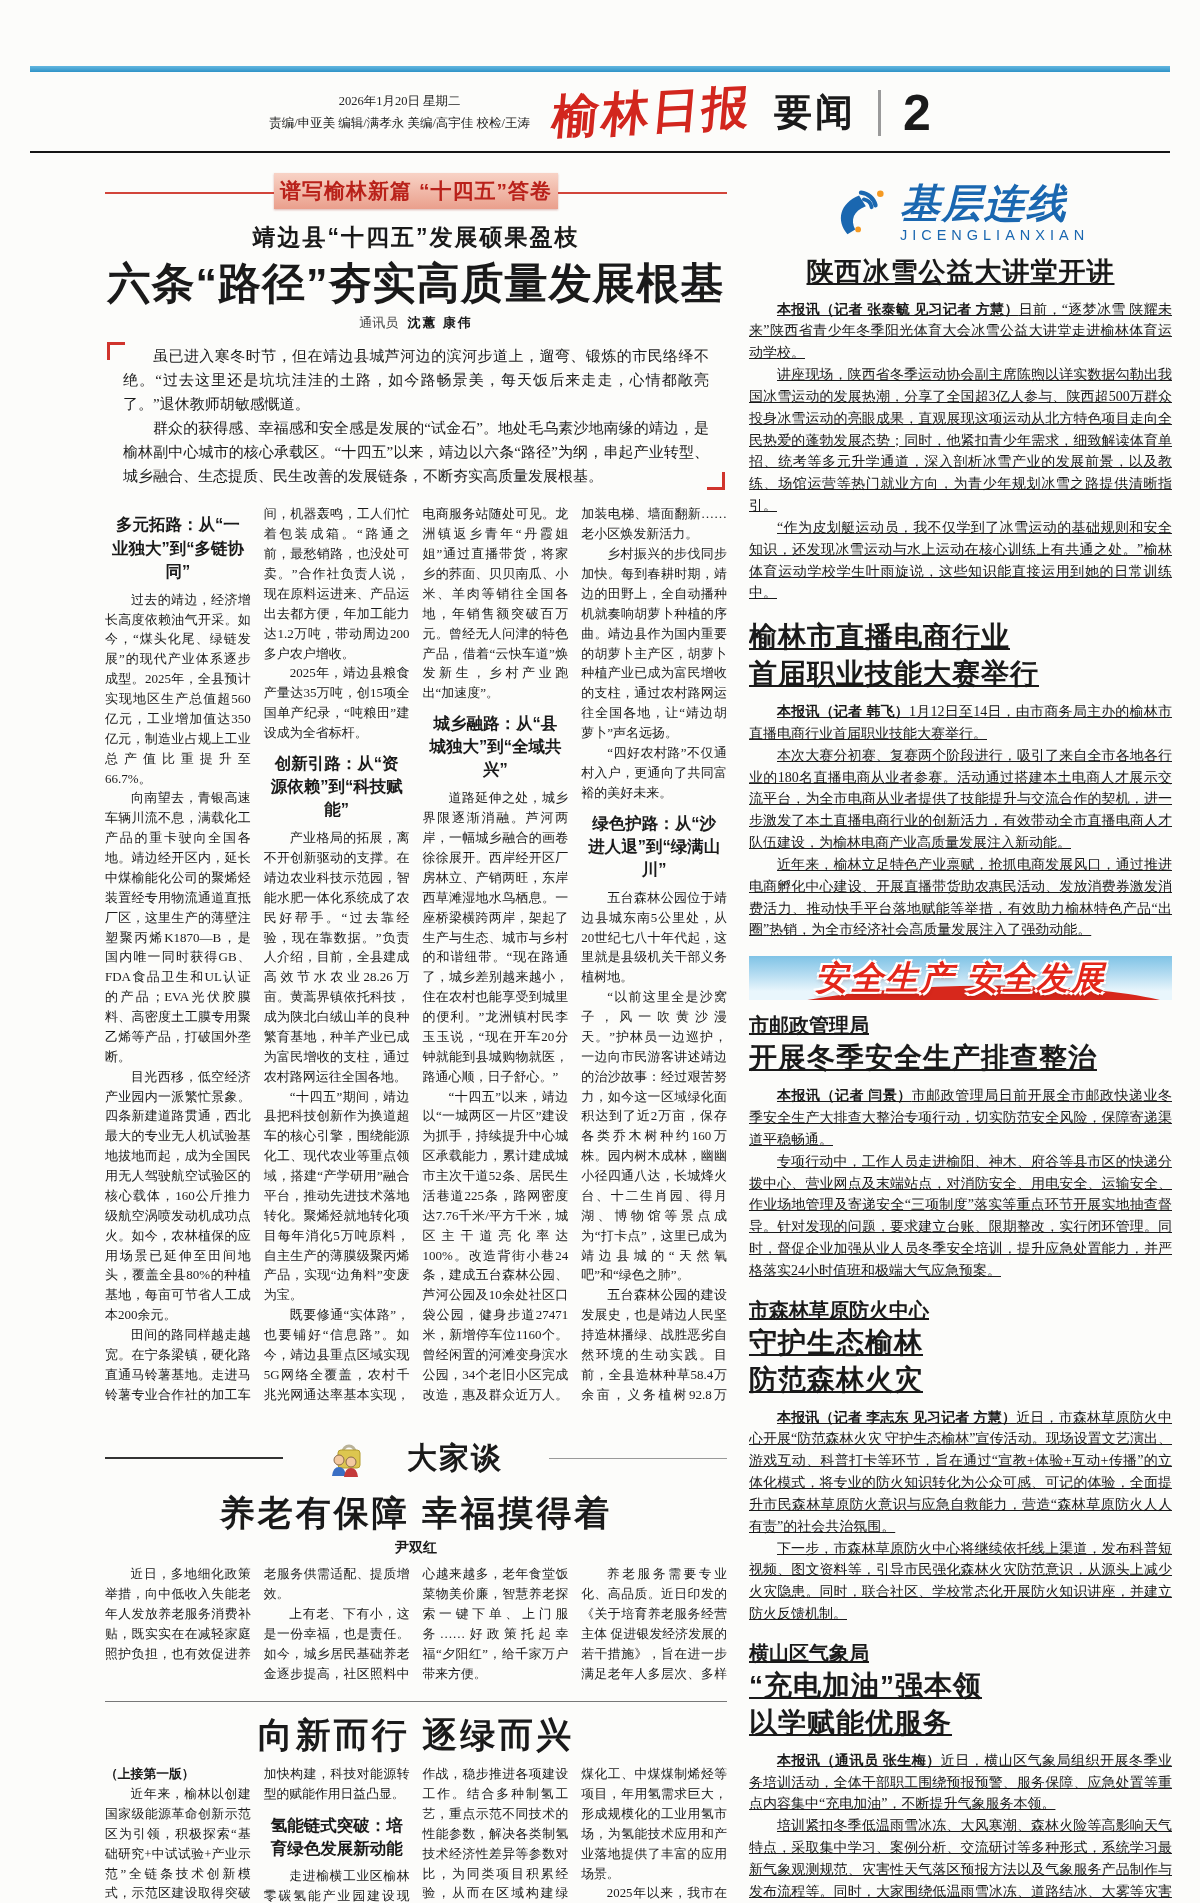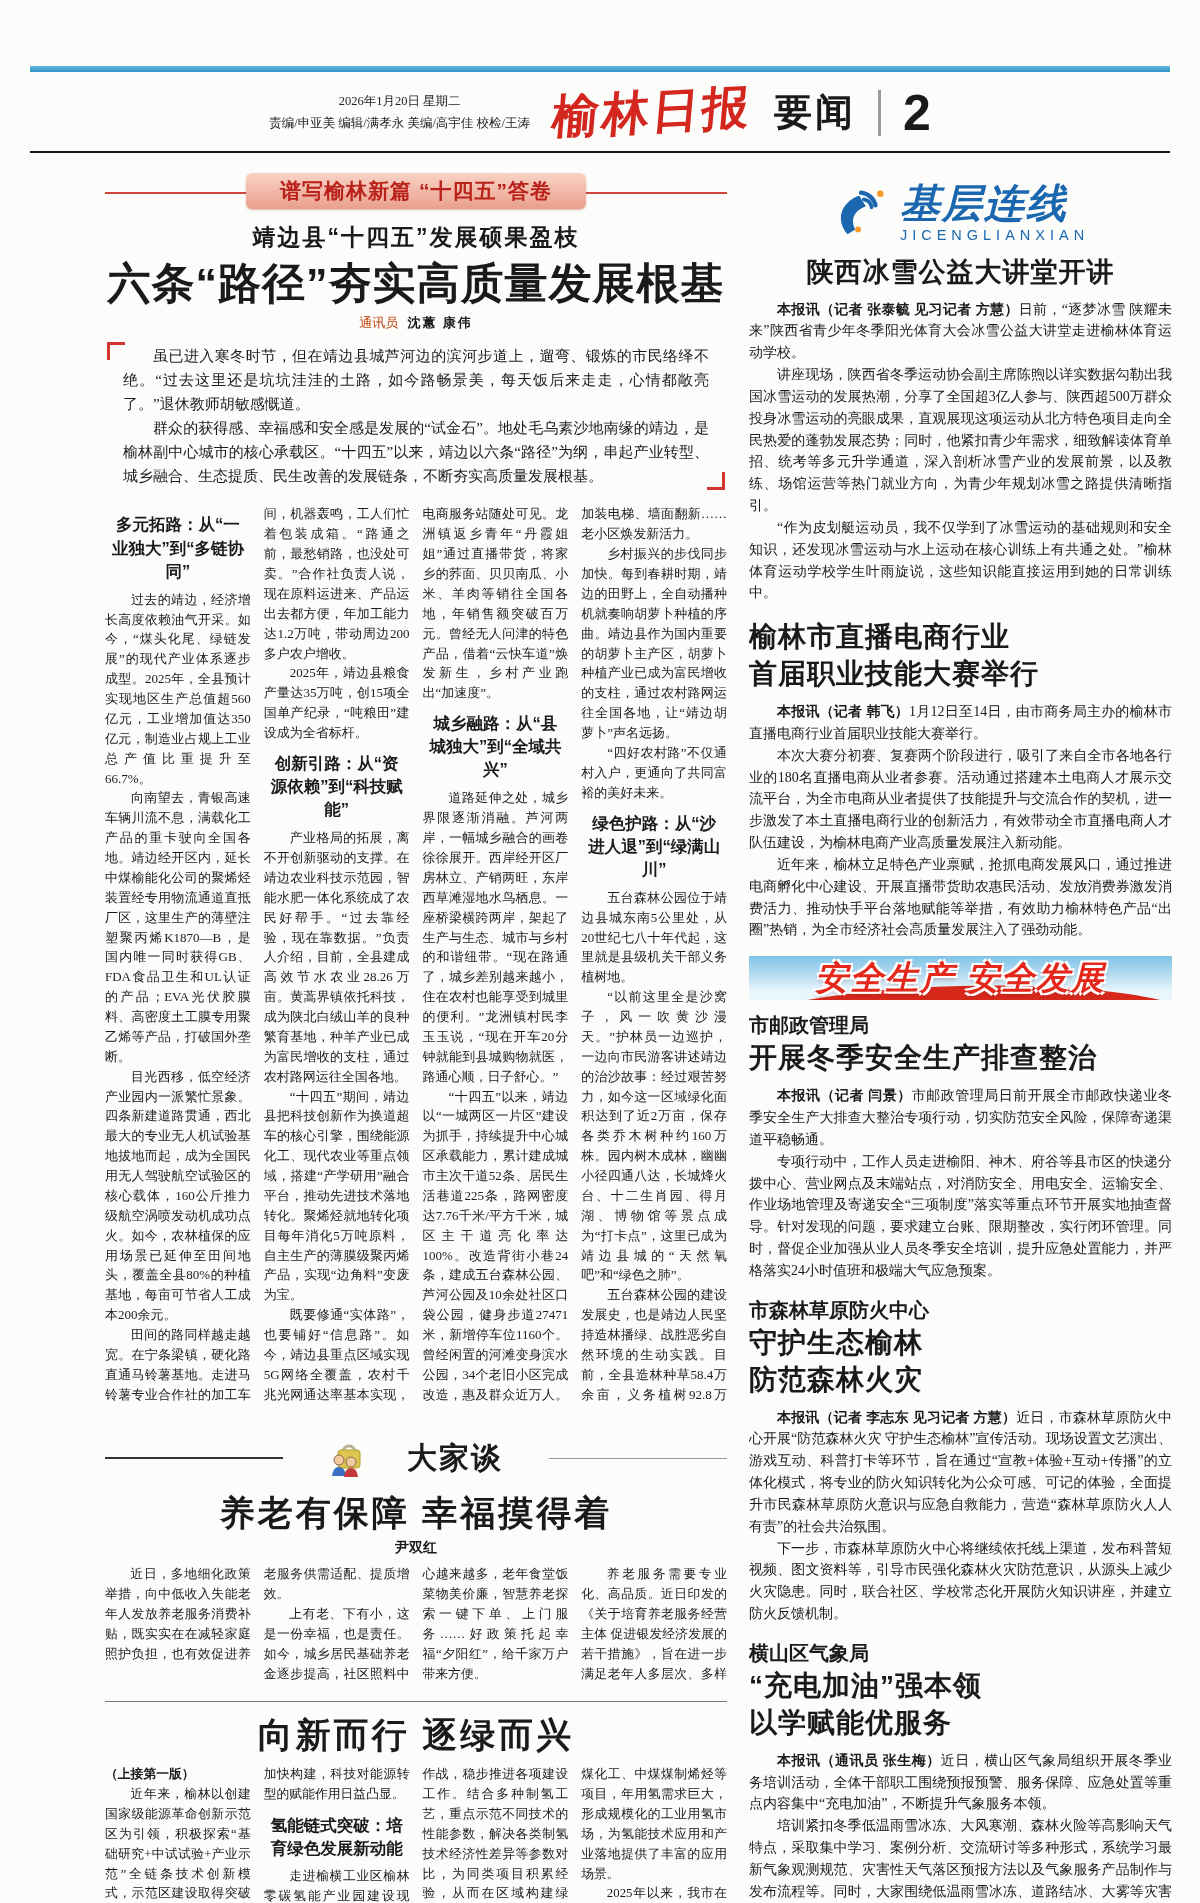--- a/index.html
+++ b/index.html
@@ -15,33 +15,33 @@
   .pagenum-divider{width:3px;height:46px;background:#9a9a9a;}
   .page-num{font-size:50px;font-weight:900;font-family:"Liberation Sans",sans-serif;}
   .header-rule{height:2px;background:#151515;}
   
   .content{display:flex;margin-top:16px;}
   .left-section{margin-left:75px;width:622px;flex:none;}
   .right-section{margin-left:22px;width:423px;flex:none;height:1748px;overflow:hidden;}
   
   .ribbon-row{position:relative;height:40px;margin-top:4px;}
   .ribbon-line{position:absolute;left:0;right:0;top:19px;height:2px;background:#d2453a;}
-  .ribbon{position:relative;margin:0 auto;width:340px;height:36px;display:flex;align-items:center;justify-content:center;
+  .ribbon{position:relative;margin:0 auto;width:284px;height:36px;display:flex;align-items:center;justify-content:center;
     background:linear-gradient(180deg,#f8d3c6,#eda globalization 0);background:linear-gradient(180deg,#f8d3c6,#ea9f8c);
-    box-shadow:0 1px 2px rgba(160,50,40,.35);border-radius:6px;}
+    box-shadow:0 1px 2px rgba(160,50,40,.35);}
   .ribbon::before,.ribbon::after{content:"";position:absolute;top:6px;width:26px;height:36px;background:#d8705e;z-index:-1;}
   .ribbon::before{left:-18px;transform:skewY(-14deg);}
   .ribbon::after{right:-18px;transform:skewY(14deg);}
   .ribbon span{font-size:21px;font-weight:900;color:#b9211a;font-family:"Liberation Sans",sans-serif;letter-spacing:1px;}
   
   .kicker{text-align:center;font-size:23px;font-weight:700;font-family:"Liberation Sans",sans-serif;margin-top:9px;letter-spacing:2px;}
   .main-headline{text-align:center;font-size:43px;font-weight:900;font-family:"Liberation Sans",sans-serif;
     margin:6px 0 2px;letter-spacing:1px;line-height:1.15;}
   .byline{text-align:center;font-size:13px;margin:6px 0 4px;}
-  .byline .lbl{color:#c2410c;margin-right:6px;}
+  .byline .lbl{color:#404040;margin-right:6px;}
   .byline .names{font-weight:bold;letter-spacing:2px;}
   .lead{position:relative;padding:8px 16px;margin:4px 2px 8px;font-size:15px;line-height:1.6;text-align:justify;}
   .lead p{margin:0;text-indent:2em;}
   .lead::before{content:"";position:absolute;left:0;top:6px;width:15px;height:15px;border-left:3px solid #d0342c;border-top:3px solid #d0342c;}
   .lead::after{content:"";position:absolute;right:0;bottom:6px;width:15px;height:15px;border-right:3px solid #d0342c;border-bottom:3px solid #d0342c;}
   
   .main-columns{height:920px;column-count:4;column-gap:13px;font-size:13px;line-height:1.53;text-align:justify;overflow:hidden;}
   .main-columns p,.dajiatan-columns p,.xiangxin-columns p{margin:0;text-indent:2em;}
   .col-h{font-weight:900;font-family:"Liberation Sans",sans-serif;font-size:16.5px;line-height:1.4;text-align:center;
     margin:9px 4px 7px;break-inside:avoid;text-indent:0;}
@@ -55,21 +55,21 @@
   .sec-headline{text-align:center;font-size:35px;font-weight:900;font-family:"Liberation Sans",sans-serif;margin:10px 0 2px;letter-spacing:3px;}
   .author{text-align:center;font-size:14px;font-weight:bold;margin:2px 0 8px;}
   .dajiatan-columns{height:122px;column-count:4;column-gap:13px;font-size:12.8px;line-height:1.55;text-align:justify;overflow:hidden;}
   .rule-mid{height:1px;background:#777;margin:14px 0 4px;}
   .xiangxin-columns{height:236px;column-count:4;column-gap:13px;font-size:12.8px;line-height:1.55;text-align:justify;overflow:hidden;margin-top:6px;}
   
   .jc-logo{display:flex;align-items:center;justify-content:center;gap:10px;margin:14px 0 12px;}
   .jc-text{text-align:left;}
   .jc-cn{font-size:40px;font-weight:900;font-style:italic;color:#1a67b0;font-family:"Liberation Sans",sans-serif;letter-spacing:2px;line-height:1;}
   .jc-en{font-size:14.5px;letter-spacing:5px;color:#1a67b0;font-family:"Liberation Sans",sans-serif;margin-top:4px;}
-  .sb-article{margin-bottom:15px;}
+  .sb-article{margin-bottom:15px;text-decoration:underline;}
   .sb-kicker{font-size:20px;font-family:"Liberation Sans",sans-serif;font-weight:600;margin:2px 0 1px;}
   .sb-title{font-size:28px;font-weight:900;font-family:"Liberation Sans",sans-serif;line-height:1.32;letter-spacing:1px;margin-bottom:8px;}
   .sb-title.centered{text-align:center;font-size:27px;}
   .sb-body p{font-size:14px;line-height:1.56;text-align:justify;text-indent:2em;margin:0;}
   .sb-body b{font-family:"Liberation Sans",sans-serif;}
   .safety-banner{position:relative;height:44px;margin:14px 0 12px;overflow:hidden;
     background:linear-gradient(180deg,#7fc3e6 0%,#b9def2 45%,#e9f6fc 80%);display:flex;align-items:center;justify-content:center;}
   .safety-banner::after{content:"";position:absolute;left:-6%;right:-6%;bottom:-28px;height:42px;background:#d7281c;
     border-radius:50% 50% 0 0/100% 100% 0 0;transform:rotate(-1.5deg);}
   .safety-text{position:relative;z-index:2;font-size:33px;font-weight:900;font-style:italic;color:#e3271b;

